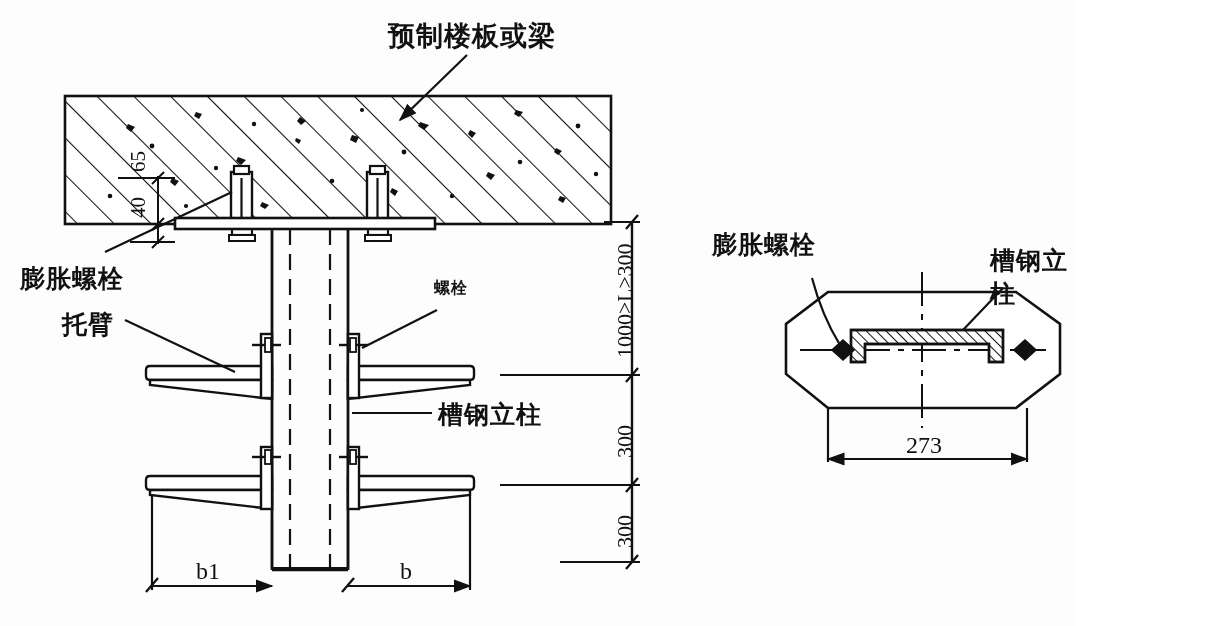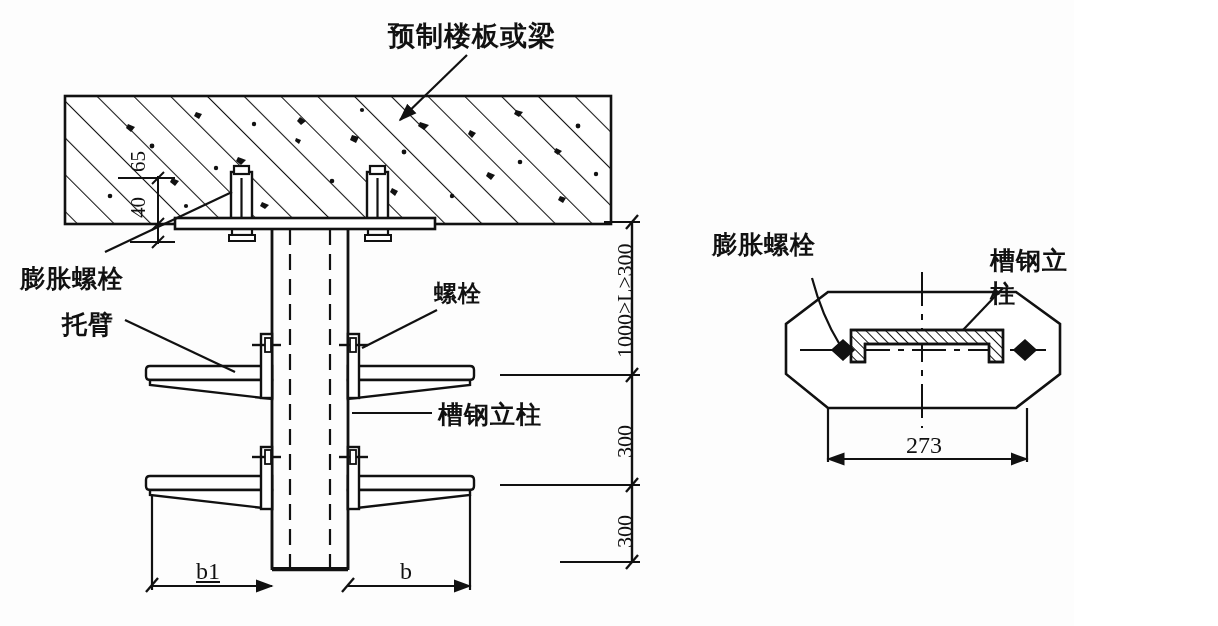--- a/index.html
+++ b/index.html
@@ -241,37 +241,37 @@
       </g>
     </g>
   </svg>
 
   <div style="position:absolute; left:388px; top:18px; font-size:27px; letter-spacing:1px;" class="cjk">预制楼板或梁</div>
 
   <div style="position:absolute; left:20px; top:262px; font-size:25px; letter-spacing:1px;" class="cjk">膨胀螺栓</div>
 
   <div style="position:absolute; left:62px; top:308px; font-size:25px; letter-spacing:1px;text-align:right;" class="cjk">托臂</div>
 
-  <div style="position:absolute; left:434px; top:278px; font-size:23px; letter-spacing:1px;" class="cjk">螺栓</div>
+  <div style="position:absolute; left:434px; top:278px; font-size:16px; letter-spacing:1px;" class="cjk">螺栓</div>
 
   <div style="position:absolute; left:438px; top:398px; font-size:25px; letter-spacing:1px;" class="cjk">槽钢立柱</div>
 
   <div style="position:absolute; left:126px; top:172px; width:40px; height:40px;
               transform:rotate(-90deg); transform-origin:left top; font-size:21px;" class="dimtext">65</div>
   <div style="position:absolute; left:126px; top:218px; width:40px; height:40px;
               transform:rotate(-90deg); transform-origin:left top; font-size:21px;" class="dimtext">40</div>
 
   <div style="position:absolute; left:612px; top:358px; width:170px;
               transform:rotate(-90deg); transform-origin:left top; font-size:22px; white-space:nowrap;" class="dimtext">1000≥L≥300</div>
   <div style="position:absolute; left:612px; top:458px; width:70px;
               transform:rotate(-90deg); transform-origin:left top; font-size:22px; white-space:nowrap;" class="dimtext">300</div>
   <div style="position:absolute; left:612px; top:548px; width:70px;
               transform:rotate(-90deg); transform-origin:left top; font-size:22px; white-space:nowrap;" class="dimtext">300</div>
 
-  <div style="position:absolute; left:196px; top:558px; font-size:24px;text-decoration:underline;" class="dimtext">b1</div>
+  <div style="position:absolute; left:196px; top:558px; font-size:24px;" class="dimtext">b1</div>
   <div style="position:absolute; left:400px; top:558px; font-size:24px;" class="dimtext">b</div>
 
   <div style="position:absolute; left:712px; top:228px; font-size:25px; letter-spacing:1px;" class="cjk">膨胀螺栓</div>
 
   <div style="position:absolute; left:990px; top:244px; font-size:25px; letter-spacing:1px;" class="cjk">槽钢立柱</div>
 
   <div style="position:absolute; left:906px; top:432px; font-size:24px;" class="dimtext">273</div>
 
 </div>
 

